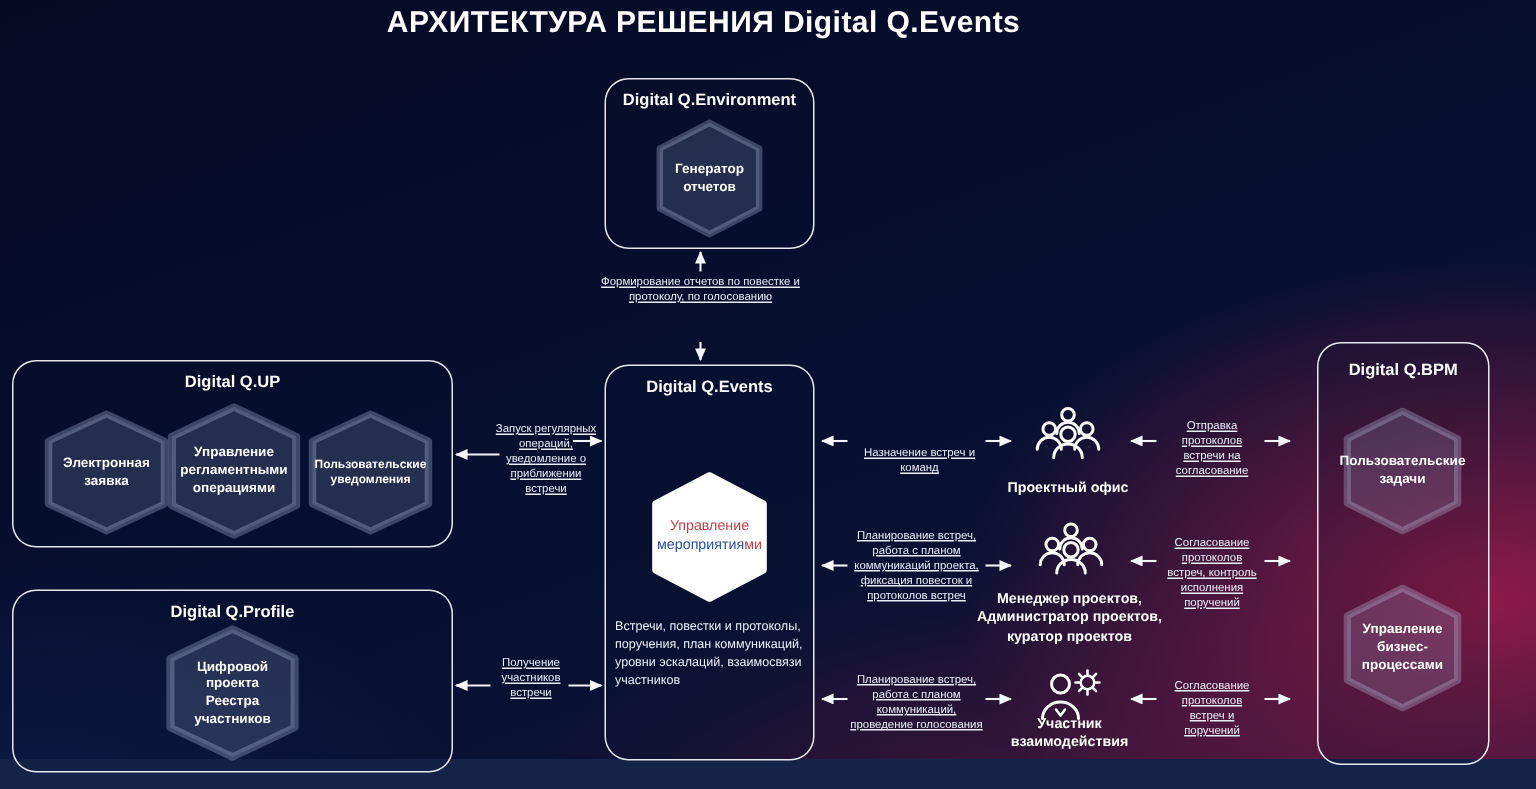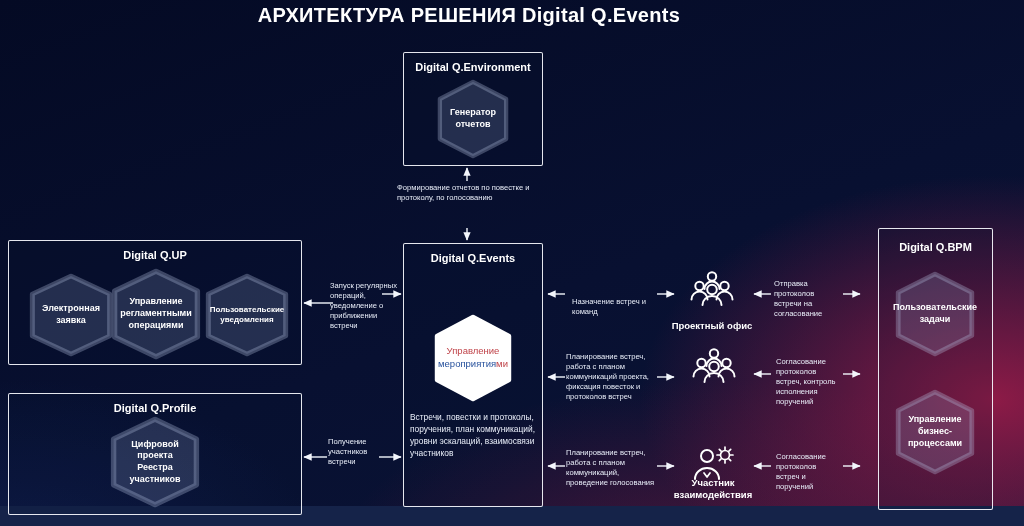--- a/index.html
+++ b/index.html
@@ -7,33 +7,33 @@
     position:relative;width:1024px;height:526px;overflow:hidden;
     font-family:"Liberation Sans",sans-serif;color:#fff;
     background:
       radial-gradient(520px 330px at 97% 76%, rgba(164,28,74,0.85) 0%, rgba(164,28,74,0) 68%),
       radial-gradient(560px 300px at 70% 112%, rgba(140,24,64,0.55) 0%, rgba(140,24,64,0) 70%),
       radial-gradient(420px 240px at 2% 104%, rgba(25,50,120,0.30) 0%, rgba(25,50,120,0) 70%),
       linear-gradient(160deg,#040a24 0%,#081031 55%,#0a1436 100%);
   }
   .bottom-strip{position:absolute;left:0;top:506px;width:1024px;height:20px;background:#152349;}
   .title{position:absolute;left:0;top:4px;width:938px;text-align:center;font-size:20px;font-weight:bold;letter-spacing:.3px;}
-  .box{position:absolute;border:1.5px solid rgba(248,250,255,.92);border-radius:2px;background:rgba(10,18,46,.15);}
+  .box{position:absolute;border:1.5px solid rgba(248,250,255,.92);border-radius:16px;background:rgba(10,18,46,.15);}
   .box-title{position:absolute;top:8px;left:0;width:100%;text-align:center;font-weight:bold;font-size:11px;}
   .hex{position:absolute;}
   .hex svg{position:absolute;left:0;top:0;width:100%;height:100%;overflow:visible;}
   .hex .hex-fill{fill:rgba(162,177,214,.20);stroke:rgba(190,202,232,.30);stroke-width:6;stroke-linejoin:round;}
   .hex-white .hex-fill{fill:#fff;stroke:#fff;}
   .hex-label{position:absolute;left:0;top:0;right:0;bottom:0;display:flex;align-items:center;justify-content:center;
     text-align:center;font-size:9px;font-weight:600;line-height:1.3;padding:0 9px;box-sizing:border-box;}
   .hex-label-sm{font-size:8px;}
   .hex-label-events{flex-direction:column;font-weight:normal;font-size:9.5px;line-height:1.35;}
   .ev-red{color:#bf4147;}
   .ev-blue{color:#27519c;}
-  .conn-text{position:absolute;text-align:left;font-size:7.6px;line-height:1.32;color:#e9eef9;}
+  .conn-text{position:absolute;text-align:center;font-size:7.6px;line-height:1.32;color:#e9eef9;text-decoration:underline;}
   .actor-name{position:absolute;text-align:center;font-size:9.5px;font-weight:bold;line-height:1.3;white-space:pre-line;}
   .events-desc{position:absolute;text-align:left;font-size:8.4px;line-height:1.42;color:#e9eef9;}
   .arrows{position:absolute;left:0;top:0;width:1024px;height:526px;pointer-events:none;}
   .arrows line{stroke:#f3f6fc;stroke-width:1.4;}
   .actor-icon{position:absolute;}
   .icon-svg *{stroke:#fff;fill:none;stroke-width:2;stroke-linecap:round;stroke-linejoin:round;}
   .icon-svg .thin{stroke-width:1.7;}
 </style>
 </head>
 <body>
@@ -175,20 +175,23 @@
       <circle cx="24" cy="6.5" r="4.2"></circle>
       <path d="M16.5,19 a7.5,7.5 0 0 1 15,0"></path>
       <circle cx="11.5" cy="16" r="4.2"></circle>
       <path d="M3.5,29.5 a8,8 0 0 1 16,0"></path>
       <circle cx="36.5" cy="16" r="4.2"></circle>
       <path d="M28.5,29.5 a8,8 0 0 1 16,0"></path>
       <circle cx="24" cy="19.5" r="4.8"></circle>
       <path d="M14.5,35 a9.5,9 0 0 1 19,0"></path>
     </svg>
   </div>
+  <div class="actor-name" style="left:645px;top:394px;width:136px;">Менеджер проектов,
+Администратор проектов,
+куратор проектов</div>
   <div class="conn-text" style="left:776px;top:357px;width:64px;">Согласование протоколов встреч, контроль исполнения поручений</div>
 
   <div class="conn-text" style="left:566px;top:448px;width:90px;">Планирование встреч, работа с планом коммуникаций, проведение голосования</div>
   <div class="actor-icon" style="left:690px;top:444px;width:46px;height:44px;">
     <svg class="icon-svg" viewBox="0 0 46 44" width="46" height="44">
       <circle cx="17" cy="12" r="6"></circle>
       <path d="M5,35 a12,11 0 0 1 24,0"></path>
       <path class="thin" d="M14,29 l3,4 l3,-4"></path>
       <circle class="thin" cx="35" cy="11" r="4.5"></circle>
       <line class="thin" x1="40.5" y1="11" x2="43" y2="11"></line>

